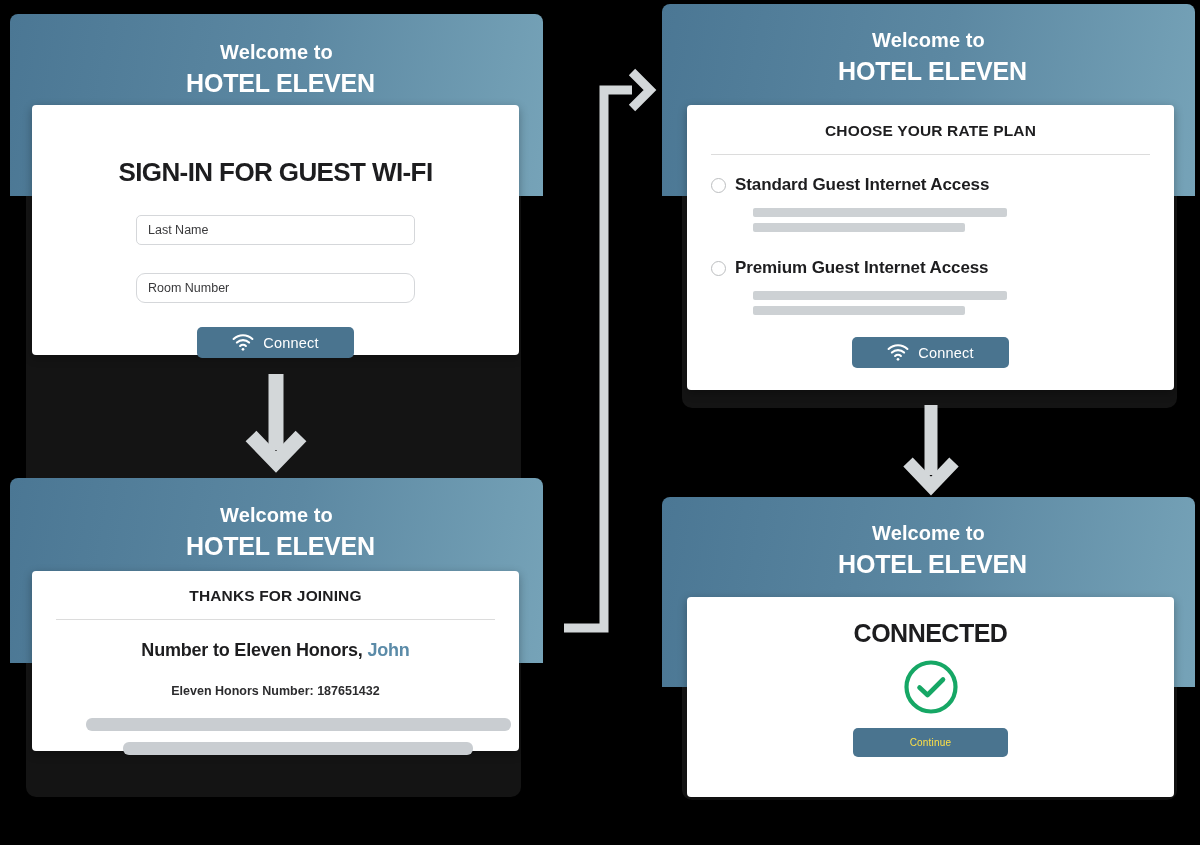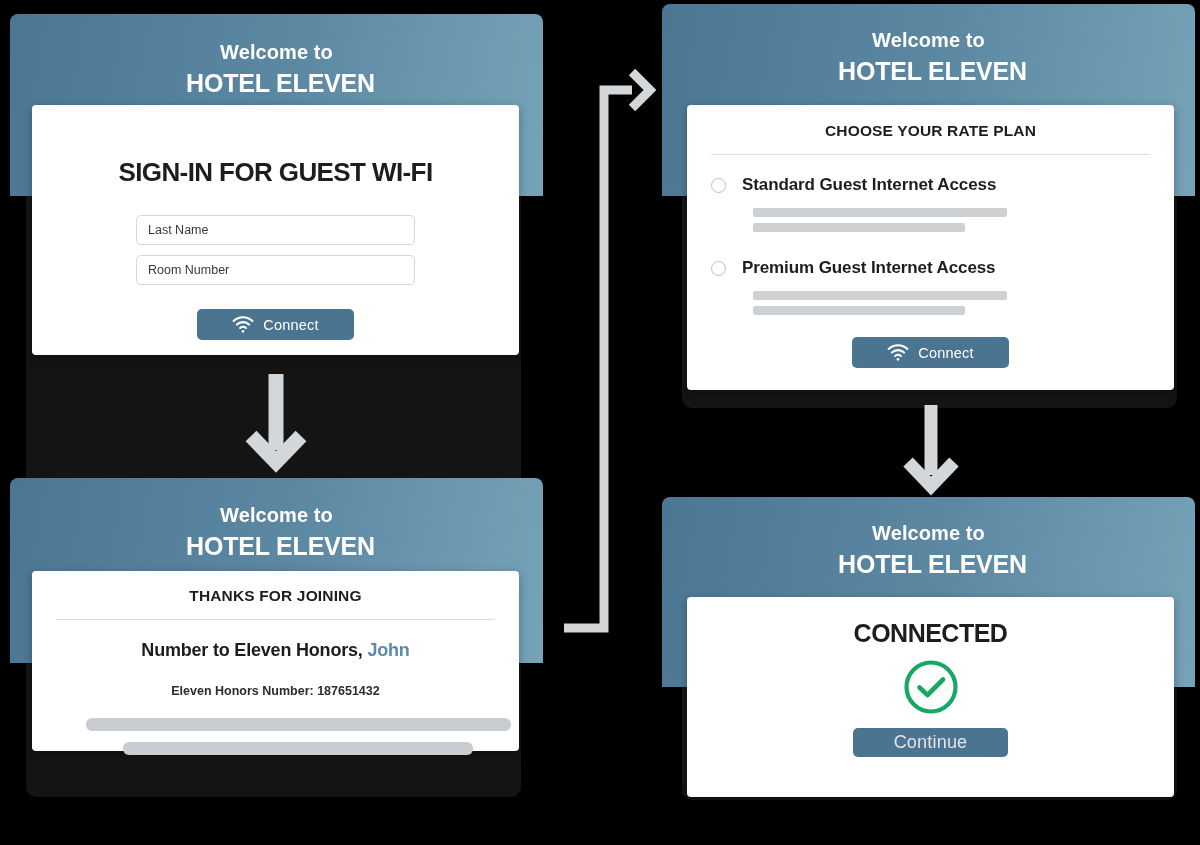--- a/index.html
+++ b/index.html
@@ -110,23 +110,23 @@
     cursor: pointer;
   }
   .btn-continue {
     display: flex;
     align-items: center;
     justify-content: center;
     box-sizing: border-box;
     background: #4a748f;
     border: none;
     border-radius: 5px;
-    color: #e5e5e5;
+    color: #fde047;
     font-family: "Liberation Sans", sans-serif;
-    font-size: 18px;
+    font-size: 10px;
     letter-spacing: 0.2px;
     cursor: pointer;
   }
 
   .wifi-ico { display: block; }
 
   
   .section-heading {
     text-align: center;
     font-size: 15.5px;
@@ -138,21 +138,21 @@
   .rule {
     height: 1px;
     background: #dcdcdc;
     border: 0;
     margin: 0;
   }
 
   .plan-row {
     display: flex;
     align-items: center;
-    gap: 16px;
+    gap: 9px;
   }
   .radio {
     width: 13px;
     height: 13px;
     border-radius: 50%;
     border: 1.4px solid #bcbec0;
     background: #fff;
     flex: 0 0 auto;
     cursor: pointer;
   }
@@ -211,21 +211,21 @@
     <div class="panel-header" style="left:10px; top:14px; width:533px; height:182px; padding-top:26px;">
       <p class="welcome-small">Welcome to</p>
       <p class="welcome-brand">HOTEL ELEVEN</p>
     </div>
 
     <div class="panel-card" style="left:32px; top:105px; width:487px; height:250px; padding-top:52px;">
       <p class="signin-title">SIGN-IN FOR GUEST WI-FI</p>
 
       <input class="field" type="text" style="margin-top: 27px;" placeholder="Last Name">
 
-      <input class="field" type="text" style="margin-top: 10px;" placeholder="Room Number">
+      <input class="field" type="text" style="margin-top: 28px; border-radius: 9px;" placeholder="Room Number">
 
       <button class="btn-connect" style="width:157px; height:31px; margin:24px auto 0 auto;">
         <svg class="wifi-ico" width="22" height="17" viewBox="0 0 22 17">
           <path d="M1.6 5.0 A13.5 13.5 0 0 1 20.4 5.0" fill="none" stroke="#ffffff" stroke-width="2.1" stroke-linecap="round"></path>
           <path d="M4.9 8.6 A8.8 8.8 0 0 1 17.1 8.6" fill="none" stroke="#ffffff" stroke-width="2.1" stroke-linecap="round"></path>
           <path d="M8.1 12.0 A4.2 4.2 0 0 1 13.9 12.0" fill="none" stroke="#ffffff" stroke-width="2.1" stroke-linecap="round"></path>
           <circle cx="11" cy="15.3" r="1.35" fill="#ffffff"></circle>
         </svg>
         <span>Connect</span>
       </button>

